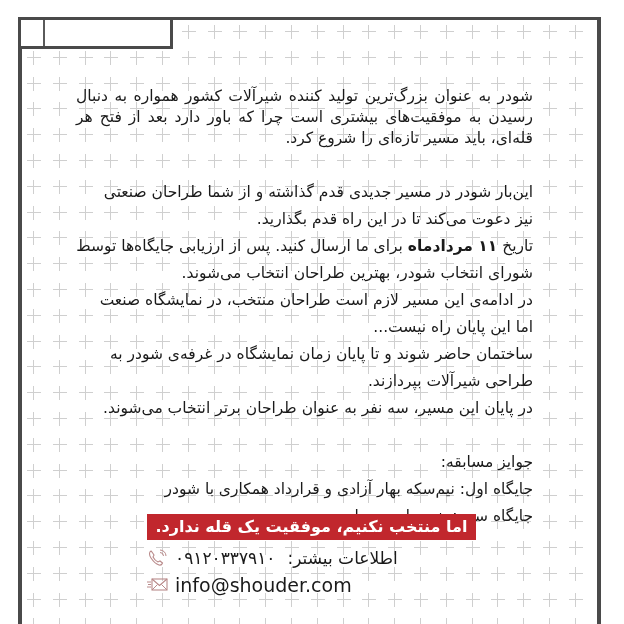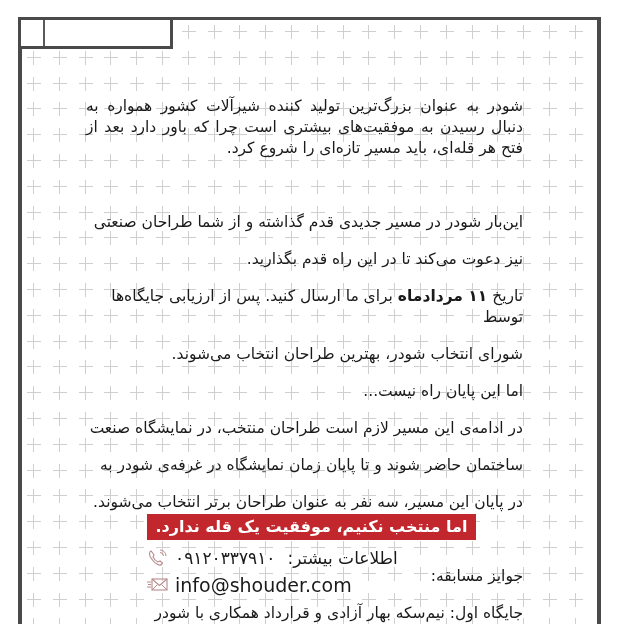--- a/index.html
+++ b/index.html
@@ -27,21 +27,21 @@
     background: #ffffff; z-index: 2;
   }
   .tab-divider {
     position: absolute; left: 22px; top: 0; width: 2px; height: 100%; background: #5a5a5a;
   }
   .content {
     position: absolute; left: 70px; right: 85px; top: 80px;
     direction: rtl; text-align: right; color: #1a1a1a;
     font-size: 15.5px; line-height: 21px; z-index: 3;
   }
-  .para { margin: 16px; }
+  .para { margin: 6px; }
   .gap { height: 21px; }
   .para-intro { text-align: justify; text-align-last: right; }
   b { font-weight: bold; }
   .banner {
     position: absolute; left: 147px; top: 514px; width: 329px; height: 26px;
     background: #c1272d; color: #ffffff; direction: rtl; z-index: 3;
     font-weight: bold; font-size: 16px; line-height: 26px; text-align: center;
   }
   .contact-row {
     position: absolute; left: 147px; z-index: 3; color: #1a1a1a;
@@ -63,23 +63,24 @@
 
 <div id="plus-grid"></div>
 
 <div class="content">
   <p class="para para-intro">شودر به عنوان بزرگ‌ترین تولید کننده شیرآلات کشور همواره به دنبال رسیدن به موفقیت‌های بیشتری است چرا که باور دارد بعد از فتح هر قله‌ای، باید مسیر تازه‌ای را شروع کرد.</p>
   <div class="gap"></div>
   <p class="para">این‌بار شودر در مسیر جدیدی قدم گذاشته و از شما طراحان صنعتی</p>
   <p class="para">نیز دعوت می‌کند تا در این راه قدم بگذارید.</p>
   <p class="para"><span>تاریخ </span><b>۱۱ مردادماه</b><span> برای ما ارسال کنید. پس از ارزیابی جایگاه‌ها توسط</span></p>
   <p class="para">شورای انتخاب شودر، بهترین طراحان انتخاب می‌شوند.</p>
+  <p class="para">در ادامه‌ی این مسیر لازم است طراحان منتخب، در نمایشگاه صنعت</p>
   <p class="para">اما این پایان راه نیست...</p>
-  <p class="para">در ادامه‌ی این مسیر لازم است طراحان منتخب، در نمایشگاه صنعت</p>
   <p class="para">ساختمان حاضر شوند و تا پایان زمان نمایشگاه در غرفه‌ی شودر به</p>
+  <p class="para">طراحی شیرآلات بپردازند.</p>
   <p class="para">در پایان این مسیر، سه نفر به عنوان طراحان برتر انتخاب می‌شوند.</p>
   <div class="gap"></div>
   <p class="para">جوایز مسابقه:</p>
   <p class="para">جایگاه اول: نیم‌سکه بهار آزادی و قرارداد همکاری با شودر</p>
   <p class="para">جایگاه سوم:  پنج میلیون جوایز</p>
 </div>
 
 <div class="banner">اما منتخب نکنیم، موفقیت یک قله ندارد.</div>
 
 <div class="contact-row phone-row">

